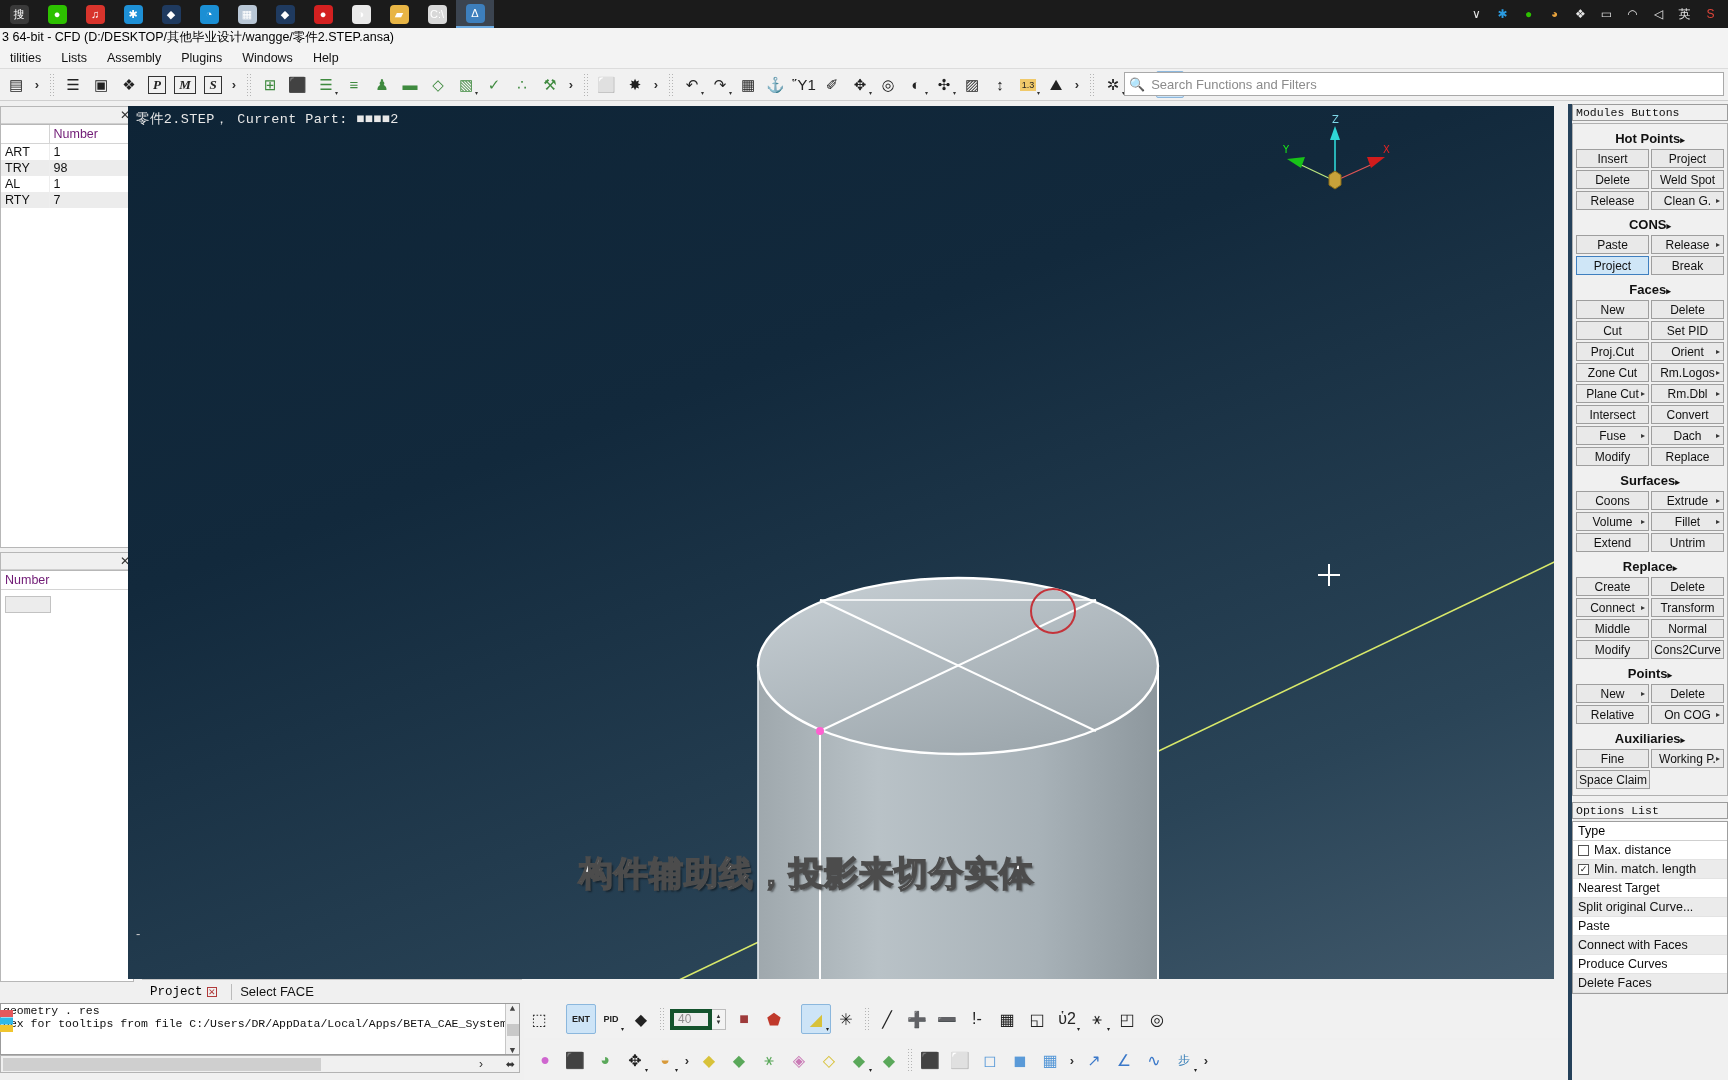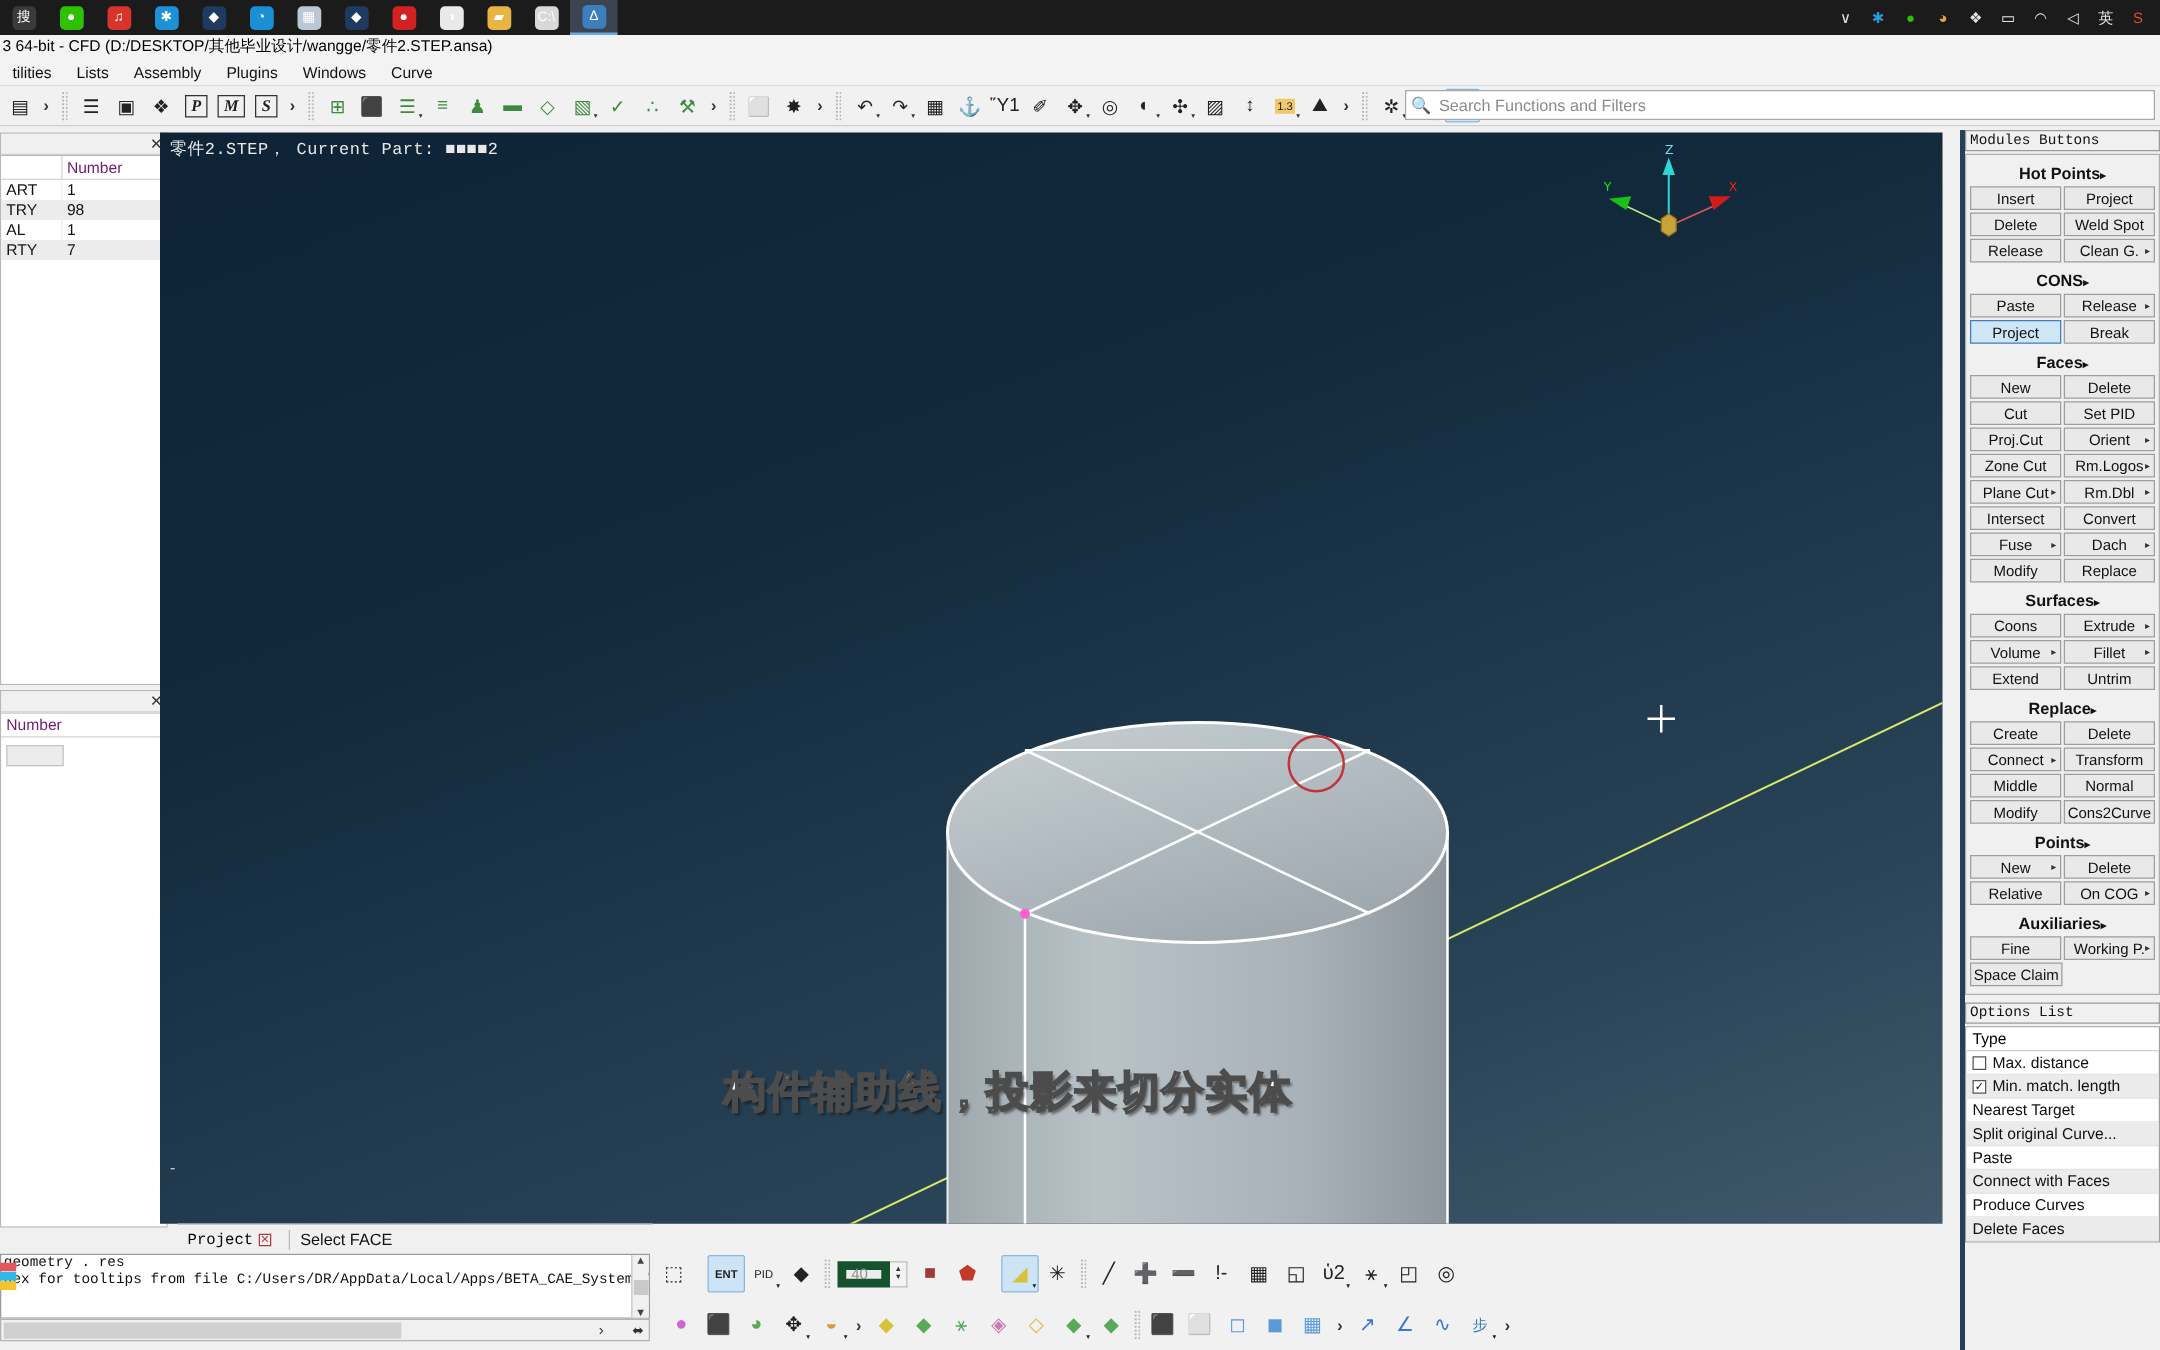--- a/index.html
+++ b/index.html
@@ -164,21 +164,21 @@
     position: absolute; left: 524px; top: 1040px; width: 1044px; height: 40px;
     background: #f1f1f1; display: flex; align-items: center;
   }
   .bbtn {
     width: 30px; height: 30px; display:flex; align-items:center; justify-content:center;
     position: relative; border: 1px solid transparent; border-radius: 2px; font-size: 16px; color:#222;
   }
   .bbtn.sel { background: #cde4f7; border: 1px solid #8bb7dd; margin-left: 12px; }
   .bbtn .car { position:absolute; right:1px; bottom:1px; font-size:6px; }
   .numfield {
-    width: 42px; height: 21px; background: #ededed; border: 7px solid #14532d;
+    width: 42px; height: 21px; background: #ededed; border: 4px solid #14532d;
     font-size: 12px; color: #8d8d8d; display:flex; align-items:center; padding-left:4px;
   }
   .spin { width: 14px; height: 21px; border:1px solid #bdbdbd; border-left:none; background:#f3f3f3;
     display:flex; flex-direction:column; align-items:center; justify-content:center; font-size:6px; color:#333; }
 
   
   .rpanel { position: absolute; left: 1572px; top: 104px; width: 156px; height: 976px; background: #f0f0f0; }
   .rp-title {
     background: #f0f0f0; border: 1px solid #9b9b9b; font-family: "Liberation Mono", monospace;
     font-size: 11.5px; padding: 1px 3px; color: #111; margin-bottom: 2px;
@@ -275,21 +275,21 @@
   <div class="titlebar">
     <span>3 64-bit - CFD (D:/DESKTOP/其他毕业设计/wangge/零件2.STEP.ansa)</span>
   </div>
 
   <div class="menubar" id="menubar">
       <div class="mi">tilities</div>
       <div class="mi">Lists</div>
       <div class="mi">Assembly</div>
       <div class="mi">Plugins</div>
       <div class="mi">Windows</div>
-      <div class="mi">Curve</div>
+      <div class="mi">Help</div>
     </div>
 
   <div class="toolbar" id="main-toolbar">
       <div class="tgrp">
         <div class="tbtn">
           <span>▤</span>
         </div>
         <div class="tchev">›</div>
       </div>
       <div class="tsep"></div>
@@ -586,21 +586,21 @@
   </div>
 
   <div class="btoolbar1" id="btool1">
       <div class="bbtn">
         <span>⬚</span>
       </div>
       <div class="bbtn sel">
         <span style="font-size: 9px; font-weight: bold;">ENT</span>
       </div>
       <div class="bbtn">
-        <span style="font-size: 9px; font-weight: normal;">PID</span>
+        <span style="font-size: 9px; font-weight: bold;">PID</span>
         <span class="car">▾</span>
       </div>
       <div class="bbtn">
         <span>◆</span>
       </div>
       <div class="tsep"></div>
       <div style="display: flex; align-items: center; margin: 0px 3px;">
         <div class="numfield">40</div>
         <div class="spin">
           <span>▲</span>

